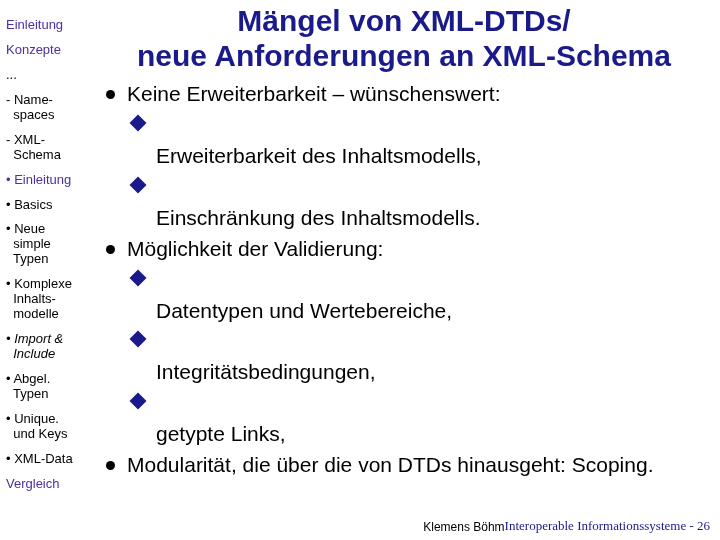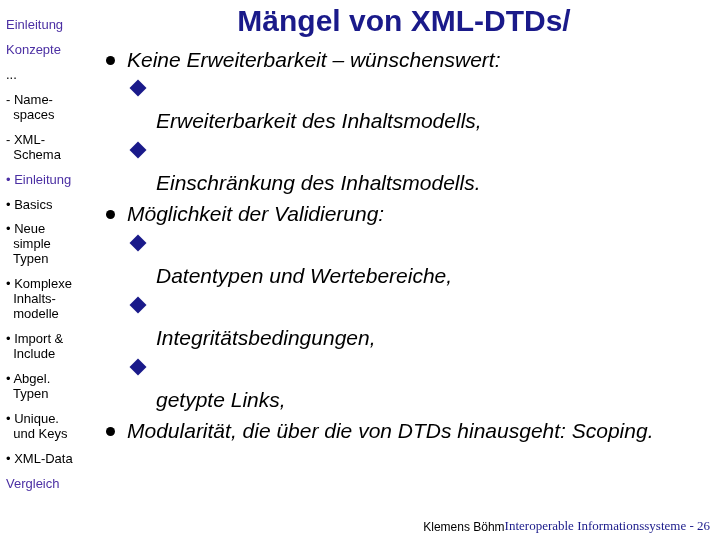--- a/index.html
+++ b/index.html
@@ -42,21 +42,20 @@
     font-size: 30px;
     text-align: center;
     line-height: 1.15;
     margin-bottom: 8px;
   }
   .bullets {
     color: #000;
     font-size: 21px;
     line-height: 1.28;
     padding-left: 8px;
-    font-style: italic;
   }
   .b1 {
     display: flex;
     align-items: flex-start;
     margin-top: 4px;
   }
   .b1 .dot {
     width: 9px; height: 9px; border-radius: 50%;
     background: #000;
     margin-top: 9px; margin-right: 12px;
@@ -103,33 +102,34 @@
       <div class="nav-item" style="white-space:pre;">- XML-
   Schema</div>
       <div class="nav-item purple">• Einleitung</div>
       <div class="nav-item">• Basics</div>
       <div class="nav-item" style="white-space:pre;">• Neue
   simple
   Typen</div>
       <div class="nav-item" style="white-space:pre;">• Komplexe
   Inhalts-
   modelle</div>
-      <div class="nav-item" style="white-space:pre;">• Import &amp;
+      <div class="nav-item" style="white-space:pre;font-style:italic;">• Import &amp;
   Include</div>
       <div class="nav-item" style="white-space:pre;">• Abgel.
   Typen</div>
       <div class="nav-item" style="white-space:pre;">• Unique.
   und Keys</div>
       <div class="nav-item">• XML-Data</div>
       <div class="nav-item purple">Vergleich</div>
     </div>
 
     <div class="main">
       <div class="title">
         <span>Mängel von XML-DTDs/</span><br>
+        <span>neue Anforderungen an XML-Schema</span>
       </div>
 
       <div class="bullets">
 
         <div class="b1">
           <span class="dot"></span>
           <span class="txt">Keine Erweiterbarkeit – wünschenswert:</span>
         </div>
         <div class="b2">
           <span class="diamond"></span>

